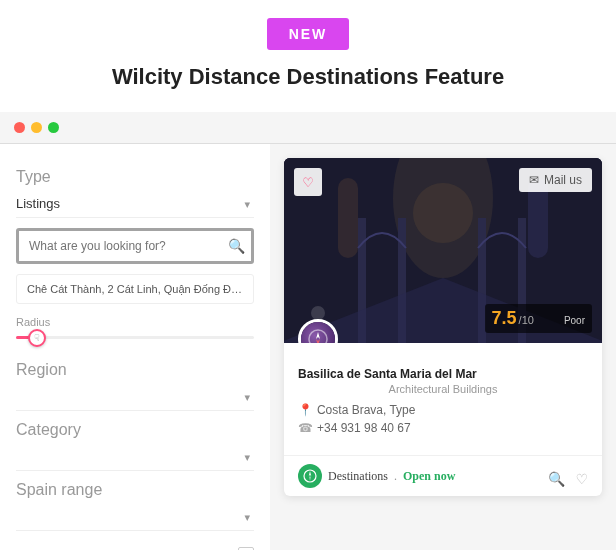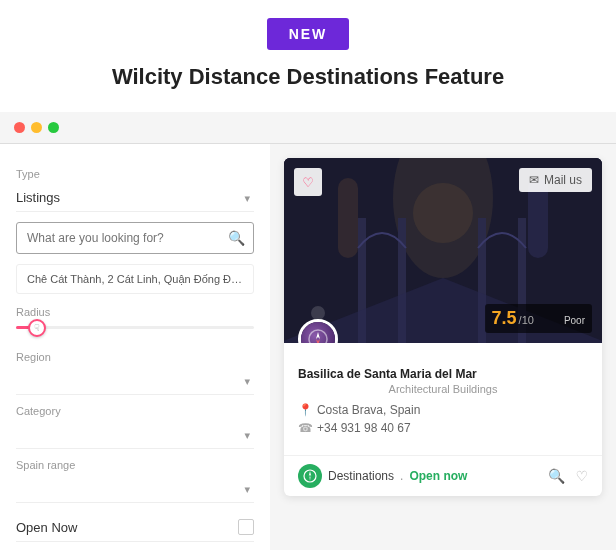--- a/index.html
+++ b/index.html
@@ -11,21 +11,21 @@
     }
 
     .top-section {
       background: #fff;
       text-align: center;
       padding: 18px 0 22px;
     }
 
     .new-badge {
       display: inline-block;
-      background: #6d28d9;
+      background: #d946ef;
       color: #fff;
       font-size: 14px;
       font-weight: 700;
       letter-spacing: 2px;
       padding: 8px 22px;
       border-radius: 3px;
       margin-bottom: 14px;
     }
 
     .main-title {
@@ -63,21 +63,21 @@
       width: 270px;
       background: #fff;
       padding: 14px 16px;
       flex-shrink: 0;
       display: flex;
       flex-direction: column;
       gap: 0;
     }
 
     .field-label {
-      font-size: 11px;
+      font-size: 16px;
       color: #999;
       margin-bottom: 4px;
       margin-top: 10px;
     }
 
     .select-field {
       width: 100%;
       border: none;
       border-bottom: 1px solid #eee;
       padding: 6px 0;
@@ -104,21 +104,21 @@
       pointer-events: none;
     }
 
     .search-wrapper {
       position: relative;
       margin-top: 10px;
     }
 
     .search-input {
       width: 100%;
-      border: 1px solid #a3a3a3;
+      border: 3px solid #a3a3a3;
       padding: 8px 28px 8px 10px;
       font-size: 12px;
       color: #666;
       border-radius: 3px;
       outline: none;
     }
 
     .search-icon-svg {
       position: absolute;
       right: 8px;
@@ -371,22 +371,23 @@
       display: flex;
       align-items: center;
       gap: 4px;
       margin-bottom: 8px;
     }
 
     .card-footer {
       border-top: 1px solid #f0f0f0;
       padding: 8px 14px;
       display: flex;
-      align-items: center;
+      align-items: flex-end;
       justify-content: space-between;
+      font-family: Liberation Serif, serif;
     }
 
     .destinations-row {
       display: flex;
       align-items: center;
       gap: 6px;
     }
 
     .dest-icon {
       width: 24px;
@@ -550,21 +551,21 @@
             </svg>
           </div>
         </div>
       </div>
 
       <div class="card-body">
         <div class="card-title">Basilica de Santa Maria del Mar</div>
         <div class="card-subtitle">Architectural Buildings</div>
         <div class="card-location">
           <span style="color:#ff4d7d;">📍</span>
-          <span>Costa Brava, Spain</span>
+          <span>Costa Brava, Type</span>
         </div>
         <div class="card-phone">
           <span style="color:#aaa;">☎</span>
           <span>+34 931 98 40 67</span>
         </div>
       </div>
 
       <div class="card-footer">
         <div class="destinations-row">
           <div class="dest-icon">

